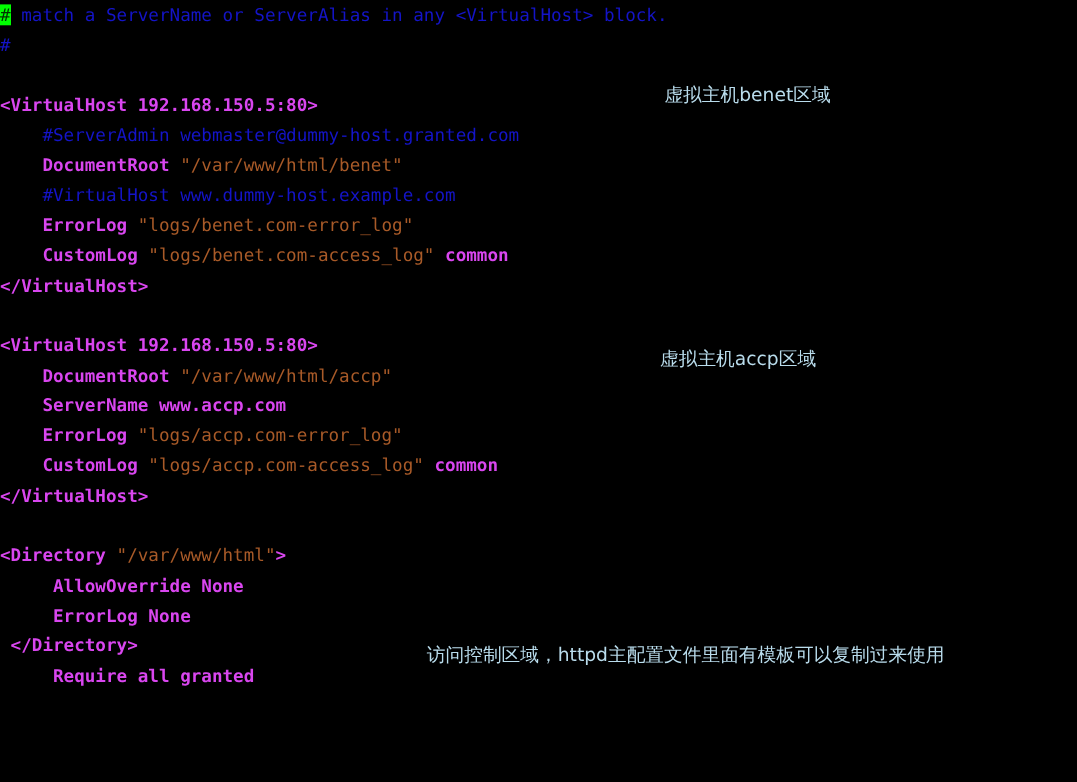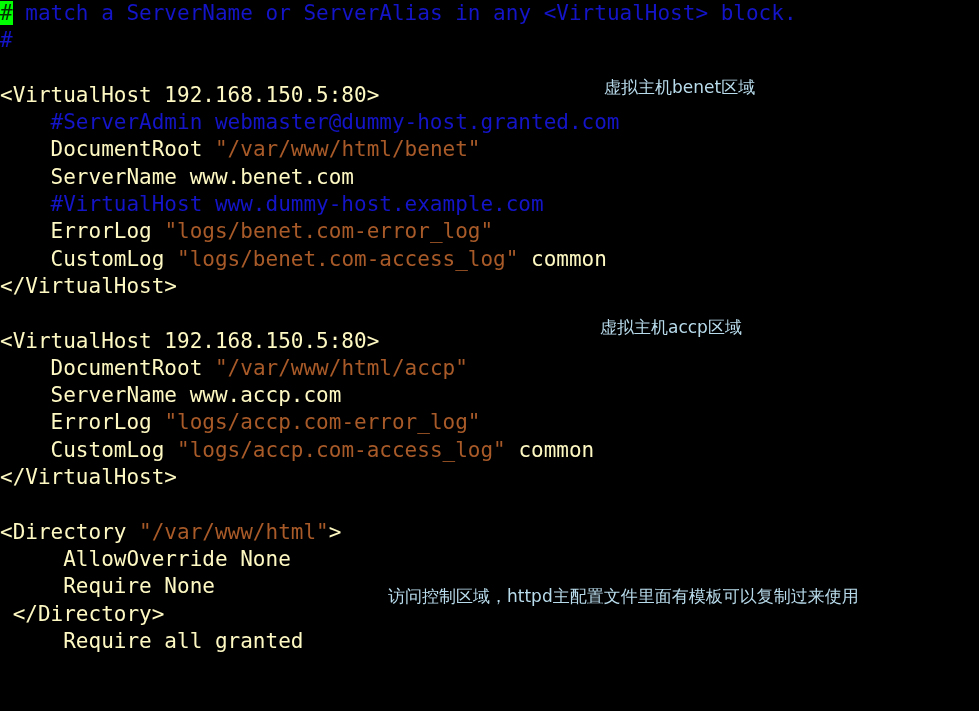--- a/index.html
+++ b/index.html
@@ -29,28 +29,28 @@
     position: absolute;
     left: 0;
     top: 0;
     width: 979px;
   }
 
   .line {
     height: 27.3px;
     line-height: 27.3px;
     white-space: pre;
-    font-size: 21px;
+    font-size: 16px;
     letter-spacing: 0px;
     font-family: "DejaVu Sans Mono", "Liberation Mono", monospace;
   }
 
   
   .c-comment   { color: #1414C8; }
-  .c-directive { color: #fef9c3; }
+  .c-directive { color: #d946ef; font-weight: bold; }
   .c-string    { color: #A85A28; }
   .c-plain     { color: #FFFF00; }
 
   
   .cursor {
     background: #00FF00;
     color: #003000;
   }
 
   
@@ -71,36 +71,35 @@
 
 <div id="terminal">
 
   <div class="code-area" id="code-area">
       <div class="line"><span class="cursor">#</span><span class="c-comment"> match a ServerName or ServerAlias in any &lt;VirtualHost&gt; block.</span></div>
       <div class="line"><span class="c-comment">#</span></div>
       <div class="line">&nbsp;</div>
       <div class="line"><span class="c-directive">&lt;VirtualHost 192.168.150.5:80&gt;</span></div>
       <div class="line"><span class="c-plain">    </span><span class="c-comment">#ServerAdmin webmaster@dummy-host.granted.com</span></div>
       <div class="line"><span class="c-plain">    </span><span class="c-directive">DocumentRoot </span><span class="c-string">"/var/www/html/benet"</span></div>
-      <div class="line"><span class="c-plain">    </span><span class="c-directive">ServerName www.benet.com</span></div>
       <div class="line"><span class="c-plain">    </span><span class="c-comment">#VirtualHost www.dummy-host.example.com</span></div>
       <div class="line"><span class="c-plain">    </span><span class="c-directive">ErrorLog </span><span class="c-string">"logs/benet.com-error_log"</span></div>
       <div class="line"><span class="c-plain">    </span><span class="c-directive">CustomLog </span><span class="c-string">"logs/benet.com-access_log"</span><span class="c-directive"> common</span></div>
       <div class="line"><span class="c-directive">&lt;/VirtualHost&gt;</span></div>
       <div class="line">&nbsp;</div>
       <div class="line"><span class="c-directive">&lt;VirtualHost 192.168.150.5:80&gt;</span></div>
       <div class="line"><span class="c-plain">    </span><span class="c-directive">DocumentRoot </span><span class="c-string">"/var/www/html/accp"</span></div>
       <div class="line"><span class="c-plain">    </span><span class="c-directive">ServerName www.accp.com</span></div>
       <div class="line"><span class="c-plain">    </span><span class="c-directive">ErrorLog </span><span class="c-string">"logs/accp.com-error_log"</span></div>
       <div class="line"><span class="c-plain">    </span><span class="c-directive">CustomLog </span><span class="c-string">"logs/accp.com-access_log"</span><span class="c-directive"> common</span></div>
       <div class="line"><span class="c-directive">&lt;/VirtualHost&gt;</span></div>
       <div class="line">&nbsp;</div>
       <div class="line"><span class="c-directive">&lt;Directory </span><span class="c-string">"/var/www/html"</span><span class="c-directive">&gt;</span></div>
       <div class="line"><span class="c-plain">     </span><span class="c-directive">AllowOverride None</span></div>
-      <div class="line"><span class="c-plain">     </span><span class="c-directive">Require None</span></div>
+      <div class="line"><span class="c-plain">     </span><span class="c-directive">ErrorLog None</span></div>
       <div class="line"><span class="c-plain"> </span><span class="c-directive">&lt;/Directory&gt;</span></div>
       <div class="line"><span class="c-plain">     </span><span class="c-directive">Require all granted</span></div>
     </div>
 
   <div class="annotation" id="ann-benet">虚拟主机benet区域</div>
 
   <div class="annotation" id="ann-accp">虚拟主机accp区域</div>
 
   <div class="annotation" id="ann-dir">访问控制区域，httpd主配置文件里面有模板可以复制过来使用</div>
 

